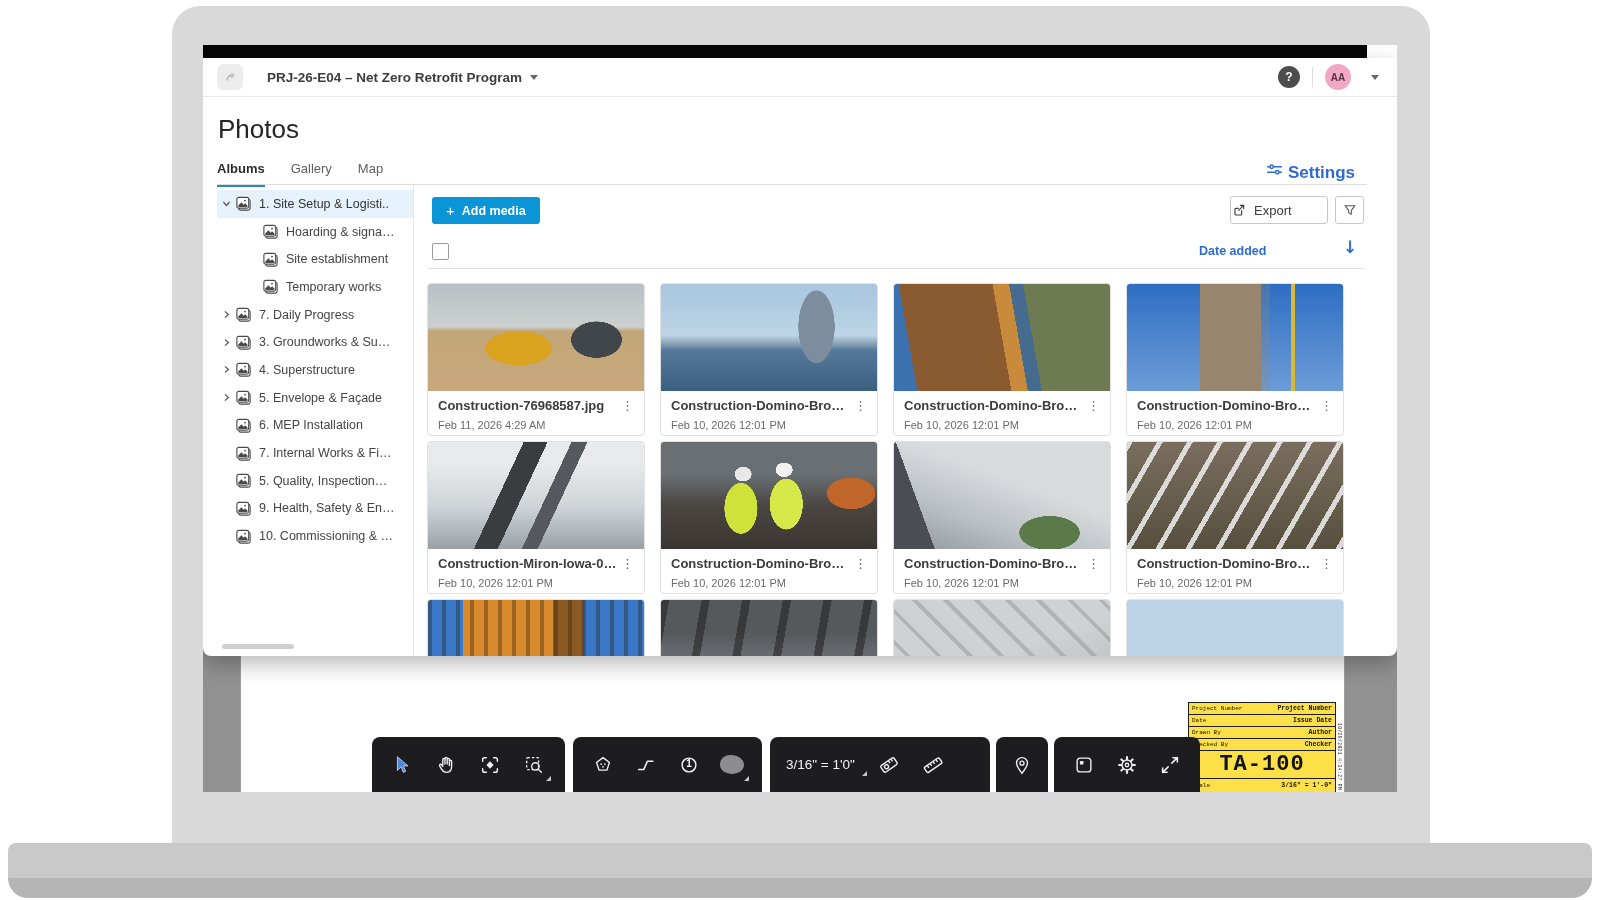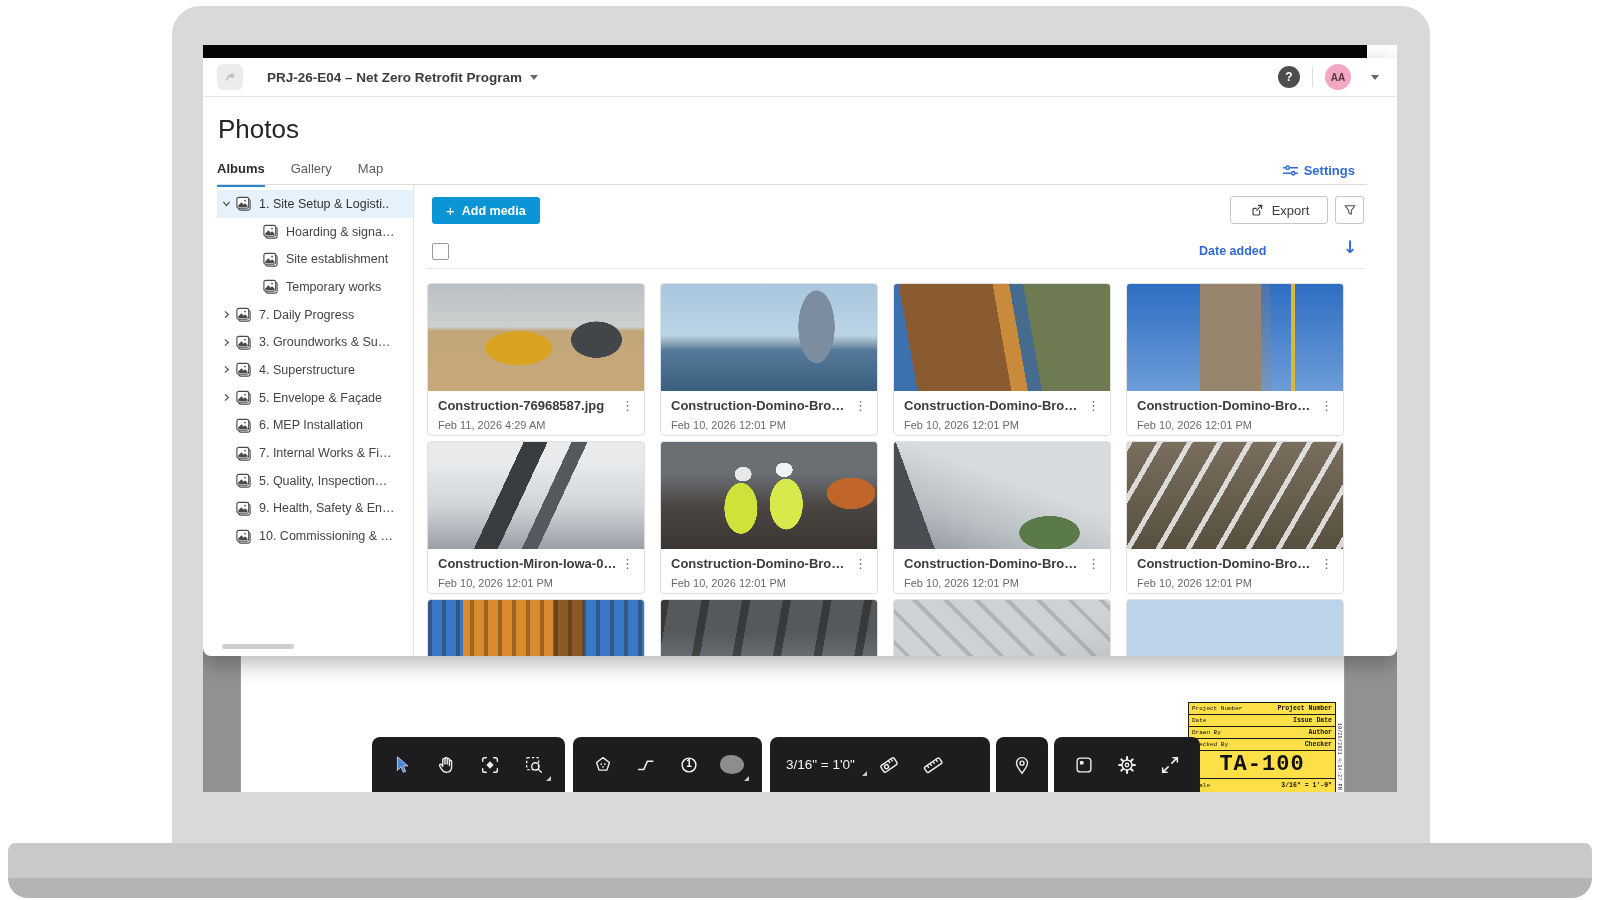--- a/index.html
+++ b/index.html
@@ -38,40 +38,40 @@
   .help-btn{width:22px;height:22px;border-radius:50%;background:#4d4d4d;color:#fff;font-size:12px;font-weight:bold;
             display:flex;align-items:center;justify-content:center;}
   .vdiv{width:1px;height:20px;background:#ddd;}
   .avatar{width:26px;height:26px;border-radius:50%;background:#f2a7c3;color:#57323f;font-size:10px;font-weight:bold;
           display:flex;align-items:center;justify-content:center;}
   .ptitle{position:absolute;left:15px;top:56px;font-size:26px;font-weight:400;color:#252525;}
   .tabs{position:absolute;left:14px;top:103px;display:flex;gap:26px;font-size:13px;color:#5f5f5f;}
   .tab{padding-bottom:8px;}
   .tab.active{color:#2b2b2b;font-weight:bold;border-bottom:3px solid #2b87d0;}
   .tabline{position:absolute;left:14px;top:126px;width:1150px;height:1px;background:#dcdcdc;}
-  .settings-link{position:absolute;right:42px;top:105px;display:flex;align-items:center;gap:6px;
-                 color:#2f6bd0;font-size:13px;font-weight:bold;}
+  .settings-link{position:absolute;right:42px;top:105px;display:flex;gap:6px;
+                 color:#2f6bd0;font-size:17px;font-weight:bold;}
 
   
   .tree{position:absolute;left:14px;top:132px;width:196px;}
   .trow{display:flex;align-items:center;height:27.7px;padding-left:4px;box-sizing:border-box;font-size:12.5px;color:#444;white-space:nowrap;}
   .trow.sel{background:#e5f2fb;color:#333;}
   .tchev{width:14px;display:flex;align-items:center;}
   .trow.nochev .tchev{visibility:hidden;}
   .trow.d1{padding-left:45px;}
   .talbum{margin-right:7px;display:flex;align-items:center;}
   .tree-scroll{position:absolute;left:19px;top:586px;width:72px;height:5px;border-radius:3px;background:#cfcfcf;}
   .sbar-div{position:absolute;left:210px;top:127px;width:1px;height:471px;background:#e6e6e6;}
 
   
   .addmedia{position:absolute;left:229px;top:139px;height:27px;padding:0 14px;background:#0c95d6;border-radius:3px;
             color:#fff;font-size:12.5px;font-weight:bold;display:flex;align-items:center;gap:7px;}
   .plus{font-size:15px;font-weight:normal;}
   .exportbtn{position:absolute;left:1027px;top:138px;width:98px;height:28px;border:1px solid #c7c7c7;border-radius:3px;
-             box-sizing:border-box;display:flex;align-items:center;justify-content:center;gap:7px;font-size:13px;color:#3c3c3c;background:#fff;}
+             box-sizing:border-box;display:flex;align-items:center;justify-content:flex-start;gap:7px;font-size:13px;color:#3c3c3c;background:#fff;}
   .filterbtn{position:absolute;left:1132px;top:138px;width:29px;height:28px;border:1px solid #c7c7c7;border-radius:3px;
              box-sizing:border-box;display:flex;align-items:center;justify-content:center;background:#fff;}
   .checkbox{position:absolute;left:229px;top:185px;width:15px;height:15px;border:1.5px solid #9a9a9a;border-radius:2px;background:#fff;}
   .sortlabel{position:absolute;left:996px;top:186px;width:90px;text-align:left;color:#2f6bd0;font-size:12.5px;font-weight:bold;}
   .sortarrow{position:absolute;left:1140px;top:179px;color:#2f6bd0;font-size:17px;font-weight:bold;
              font-family:"DejaVu Sans","Liberation Sans",sans-serif;}
   .listdiv{position:absolute;left:224px;top:210px;width:937px;height:1px;background:#e2e2e2;}
 
   
   .grid{position:absolute;left:224px;top:225px;display:grid;grid-template-columns:repeat(4,218px);column-gap:15px;row-gap:5px;}

